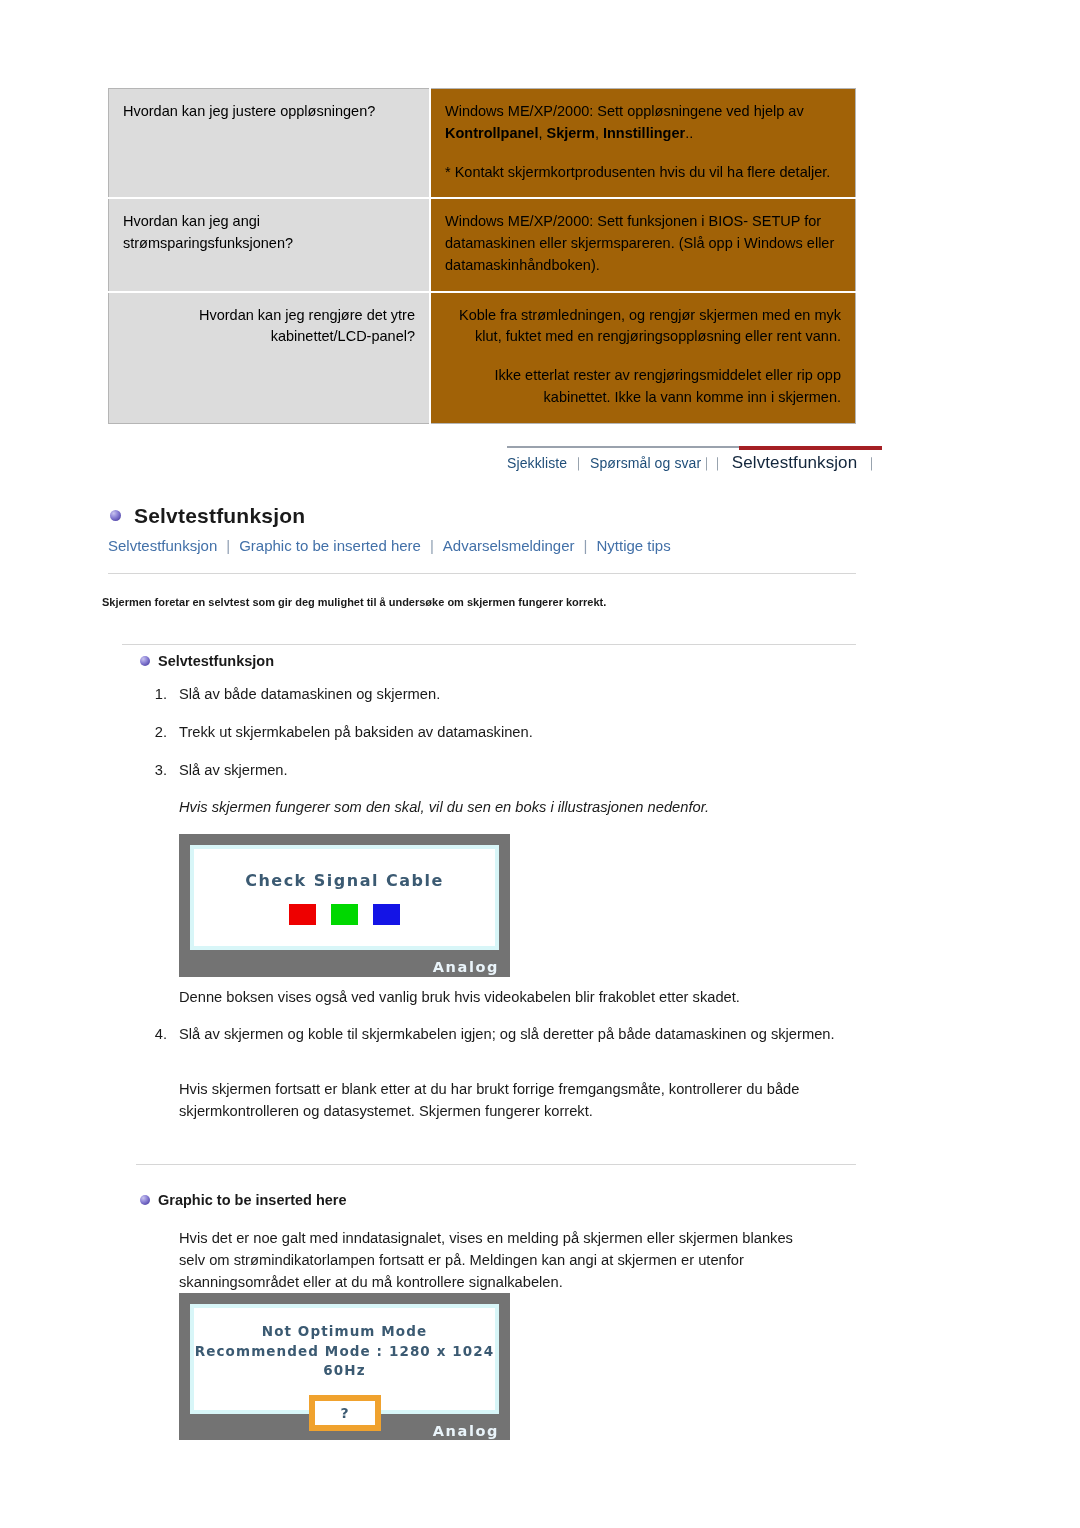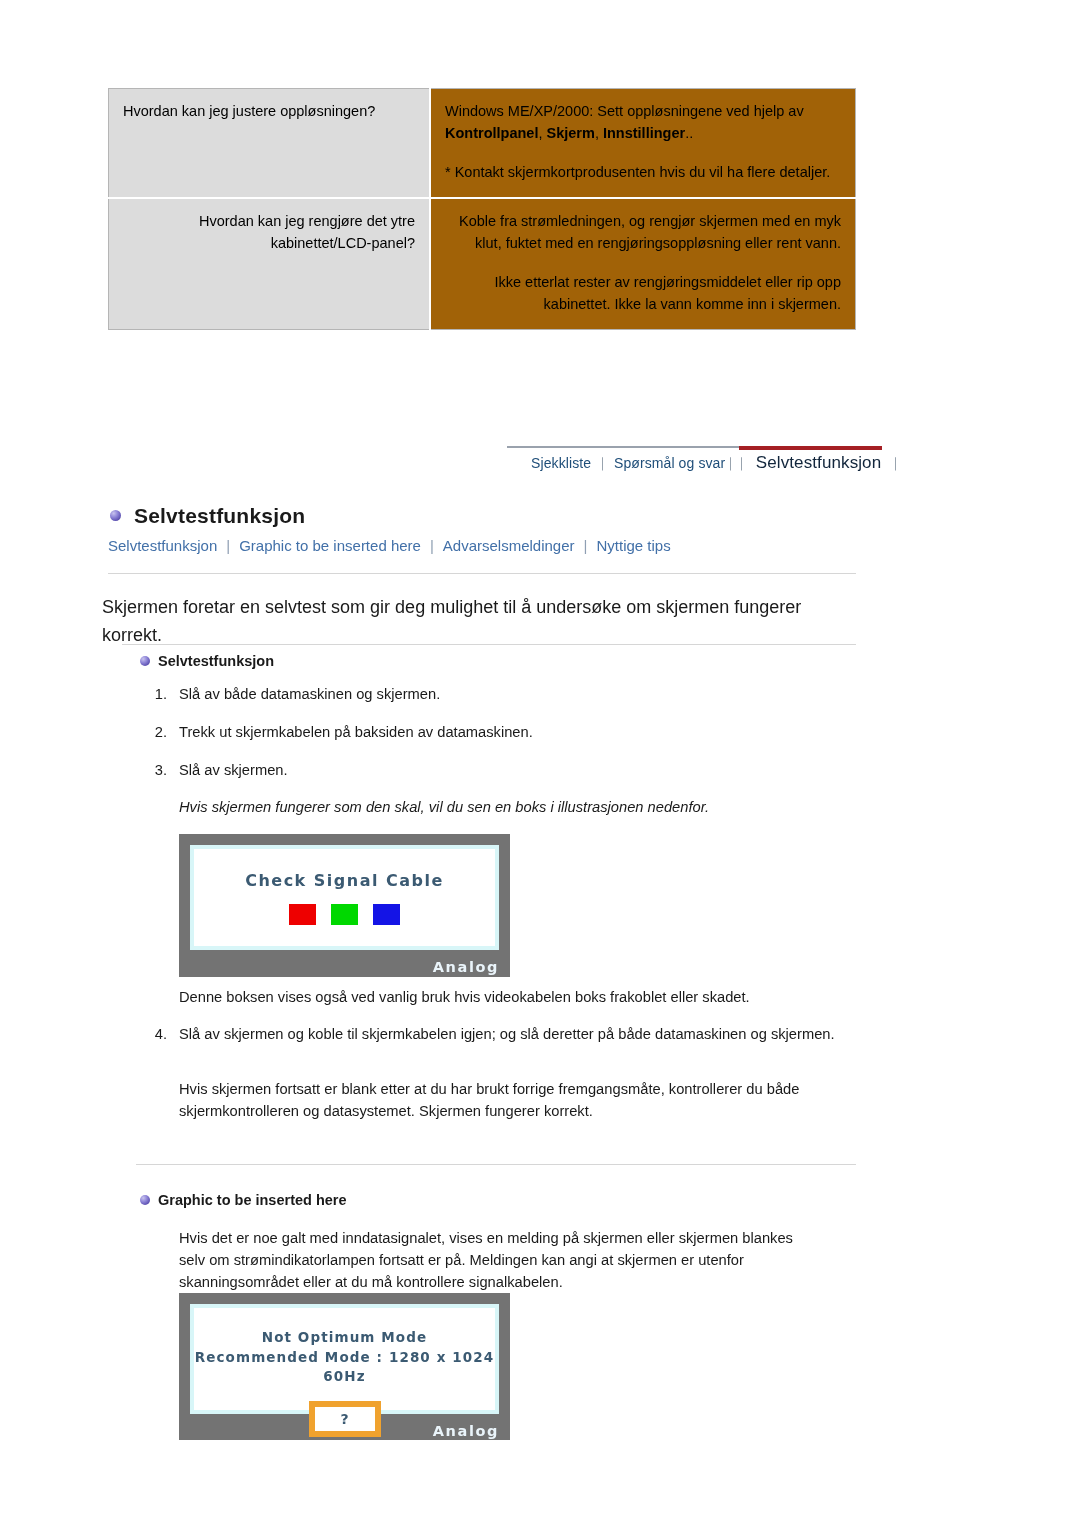--- a/index.html
+++ b/index.html
@@ -69,21 +69,20 @@
     height: 4px;
     background: #a51f24;
   }
   .tabs {
     position: absolute;
     left: 0;
     top: 7px;
     display: flex;
     align-items: baseline;
     white-space: nowrap;
-    margin-left: 24px;
   }
   .tab {
     font-size: 14px;
     color: #1f4e79;
     letter-spacing: 0.1px;
   }
   .tab.active {
     font-size: 17px;
     color: #12263c;
     padding: 0 9px;
@@ -144,22 +143,22 @@
     height: 1px;
     background: #d6d6d6;
   }
 
   
   .lead {
     position: absolute;
     left: 102px;
     top: 594px;
     width: 720px;
-    font-size: 18px;
-    font-weight: normal;
+    font-size: 11px;
+    font-weight: bold;
     line-height: 1.55;
     color: #1a1a1a;
   }
 
   .sec-head {
     position: absolute;
     display: flex;
     align-items: center;
     gap: 8px;
     font-size: 14.5px;
@@ -260,33 +259,39 @@
   #monitor-check .monitor-screen { height: 105px; padding-top: 22px; }
   #monitor-check .mon-text { font-size: 16px; }
 
   
   #monitor-notopt {
     left: 179px;
     top: 1293px;
     width: 331px;
     height: 147px;
   }
-  #monitor-notopt .monitor-screen { height: 110px; padding-top: 20px; }
+  #monitor-notopt .monitor-screen { height: 110px; padding-top: 14px; }
   #monitor-notopt .mon-text { font-size: 13.5px; line-height: 1.45; letter-spacing: 1.1px; }
 </style>
 </head>
 <body>
 
 <table class="faq-table">
   <tbody>
     <tr>
       <td class="faq-q">Hvordan kan jeg justere oppløsningen?</td>
       <td class="faq-a">
         <p><span>Windows ME/XP/2000: Sett oppløsningene ved hjelp av </span><b>Kontrollpanel</b><span>, </span><b>Skjerm</b><span>, </span><b>Innstillinger</b><span>..</span></p>
         <p>* Kontakt skjermkortprodusenten hvis du vil ha flere detaljer.</p>
+      </td>
+    </tr>
+    <tr>
+      <td class="faq-q">Hvordan kan jeg angi strømsparingsfunksjonen?</td>
+      <td class="faq-a">
+        <p>Windows ME/XP/2000: Sett funksjonen i BIOS- SETUP for datamaskinen eller skjermspareren. (Slå opp i Windows eller datamaskinhåndboken).</p>
       </td>
     </tr>
     <tr>
       <td class="faq-q">Hvordan kan jeg rengjøre det ytre kabinettet/LCD-panel?</td>
       <td class="faq-a">
         <p>Koble fra strømledningen, og rengjør skjermen med en myk klut, fuktet med en rengjøringsoppløsning eller rent vann.</p>
         <p>Ikke etterlat rester av rengjøringsmiddelet eller rip opp kabinettet. Ikke la vann komme inn i skjermen.</p>
       </td>
     </tr>
   </tbody>
@@ -348,21 +353,21 @@
     <div class="mon-text">Check Signal Cable</div>
     <div class="rgb-row">
       <span class="rgb-sq" id="sw-red" style="background: rgb(238, 0, 0);"></span>
       <span class="rgb-sq" id="sw-green" style="background: rgb(0, 216, 0);"></span>
       <span class="rgb-sq" id="sw-blue" style="background: rgb(20, 20, 230);"></span>
     </div>
   </div>
   <div class="monitor-label">Analog</div>
 </div>
 
-<div class="para" style="left:179px; top:986px; width:690px;">Denne boksen vises også ved vanlig bruk hvis videokabelen boks frakoblet eller skadet.</div>
+<div class="para" style="left:179px; top:986px; width:690px;">Denne boksen vises også ved vanlig bruk hvis videokabelen blir frakoblet etter skadet.</div>
 
 <div class="para" style="left:143px; top:1023px; width:720px;">
   <span style="position:absolute; left:0; width:24px; text-align:right;">4.</span>
   <span style="display:block; padding-left:36px;">Slå av skjermen og koble til skjermkabelen igjen; og slå deretter på både datamaskinen og skjermen.</span>
 </div>
 
 <div class="para" style="left:179px; top:1078px; width:700px;">Hvis skjermen fortsatt er blank etter at du har brukt forrige fremgangsmåte, kontrollerer du både skjermkontrolleren og datasystemet. Skjermen fungerer korrekt.</div>
 
 <div class="hr-light" style="top:1164px; left:136px; width:720px;"></div>
 

